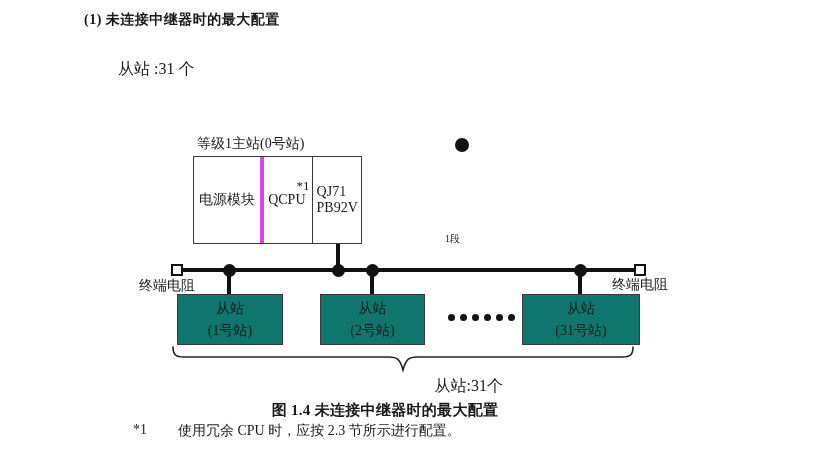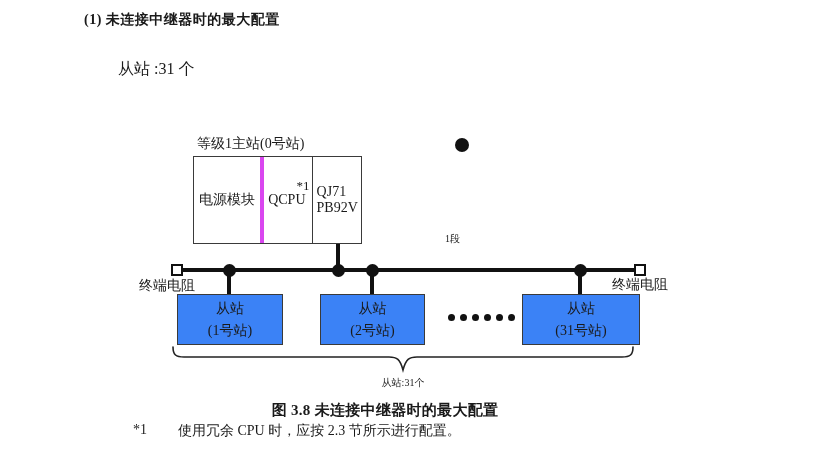--- a/index.html
+++ b/index.html
@@ -50,35 +50,35 @@
   .bus-dot.d3{left:366px;}
   .bus-dot.d4{left:574px;}
   .drop{width:4px;background:#111;}
   .drop.master{left:336px;top:244px;height:26px;}
   .drop.s1{left:227px;top:270px;height:24px;}
   .drop.s2{left:370px;top:270px;height:24px;}
   .drop.s3{left:578px;top:270px;height:24px;}
 
   
   .slave-box{
-    border:1px solid #3a3a3a;box-sizing:border-box;background:#3b82f6;
+    border:1px solid #3a3a3a;box-sizing:border-box;background:#0f766e;
     top:294px;height:51px;
     display:flex;flex-direction:column;align-items:center;justify-content:center;
     font-size:14px;line-height:1.55;text-align:center;
   }
   .slave-box.b1{left:177px;width:106px;}
   .slave-box.b2{left:320px;width:105px;}
   .slave-box.b3{left:522px;width:118px;}
 
   .ellipsis{left:448px;top:314px;display:flex;gap:5px;}
   .ellipsis span{width:7px;height:7px;border-radius:50%;background:#111;}
 
   
   .brace-svg{left:170px;top:344px;}
-  .brace-label{left:303px;top:376px;width:200px;text-align:center;font-size:10px;}
+  .brace-label{left:303px;top:376px;width:200px;text-align:right;font-size:16px;}
   .caption{left:250px;top:401px;width:270px;text-align:center;font-size:15px;font-weight:bold;letter-spacing:.3px;}
   .footnote{left:133px;top:422px;font-size:14px;display:flex;}
   .footnote .fn-text{margin-left:31px;}
 </style>
 </head>
 <body>
 
 <div class="canvas">
 
   <div class="abs heading">(1) 未连接中继器时的最大配置</div>
@@ -138,19 +138,19 @@
       <span></span>
       <span></span>
       <span></span>
   </div>
 
   <svg class="abs brace-svg" width="466" height="32" viewBox="0 0 466 32">
     <path d="M3,3 C3,11 6,13 14,13 L219,13 C227,13 230,15 233,26 C236,15 239,13 247,13 L452,13 C460,13 463,11 463,3" fill="none" stroke="#222" stroke-width="1.6" stroke-linecap="round"></path>
   </svg>
   <div class="abs brace-label">从站:31个</div>
 
-  <div class="abs caption">图 3.8 未连接中继器时的最大配置</div>
+  <div class="abs caption">图 1.4 未连接中继器时的最大配置</div>
   <div class="abs footnote">
     <span class="fn-marker">*1</span>
     <span class="fn-text">使用冗余 CPU 时，应按 2.3 节所示进行配置。</span>
   </div>
 
 </div>
 
 </body></html>

